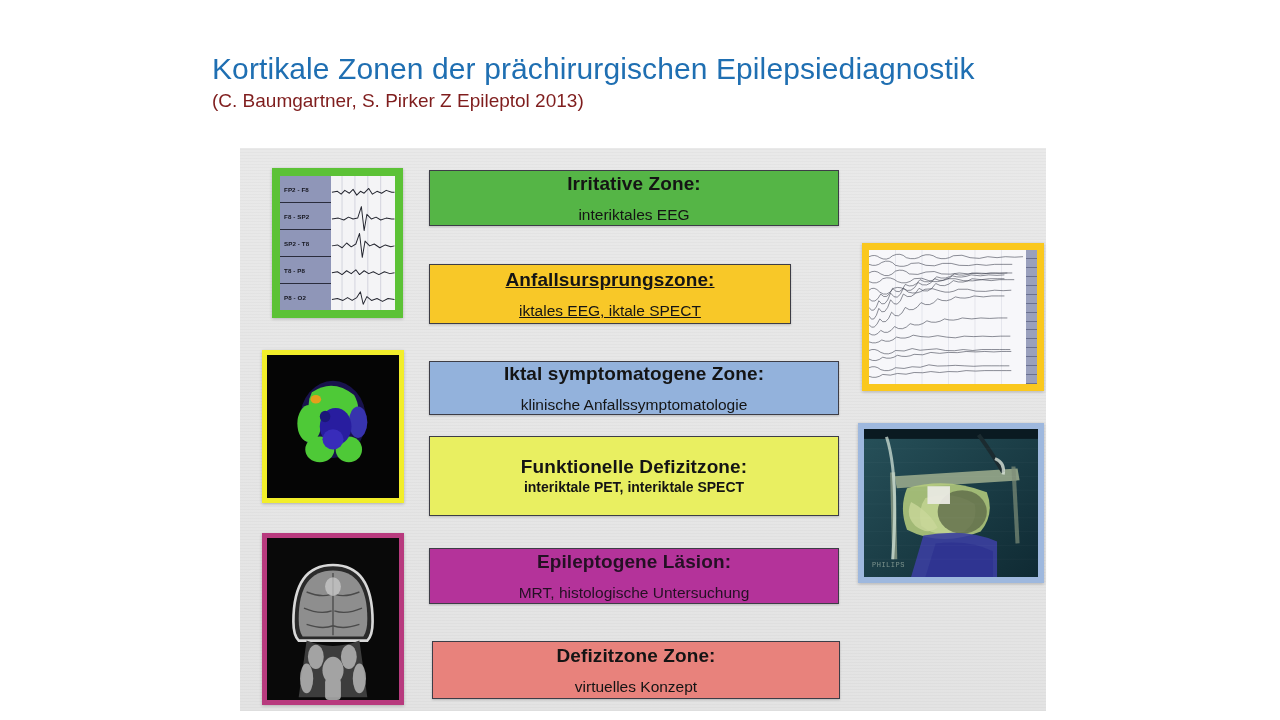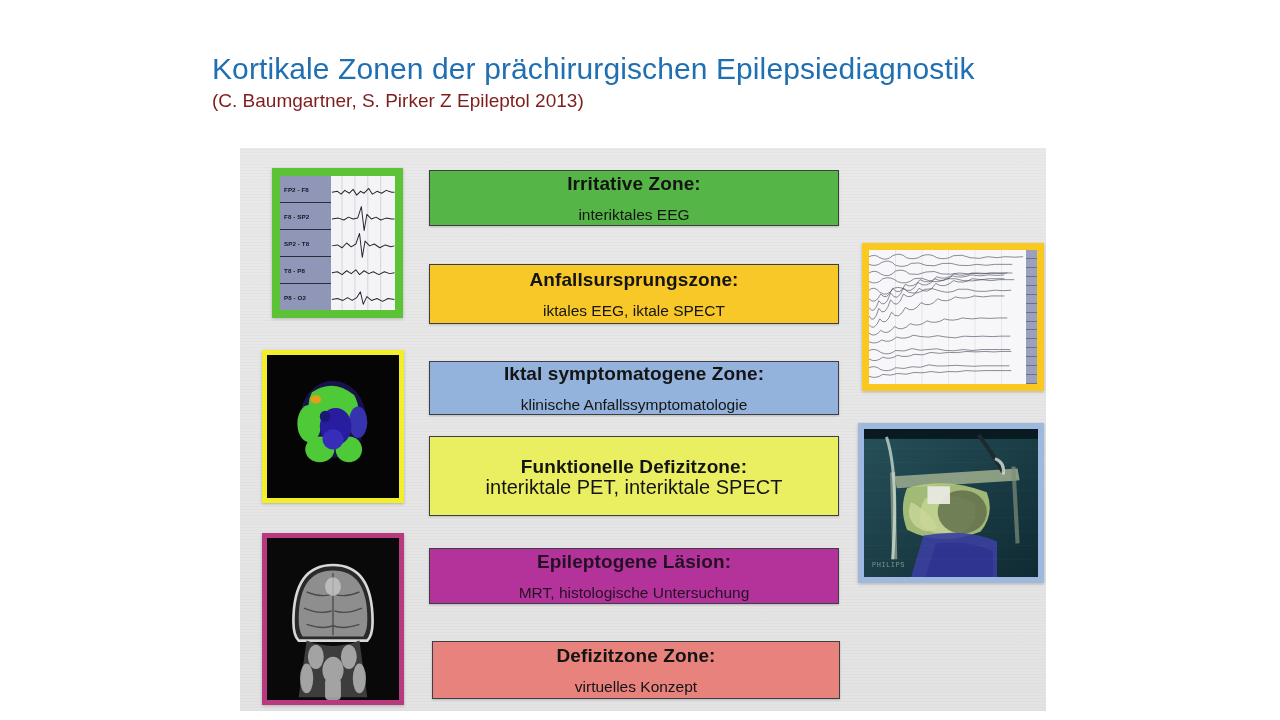--- a/index.html
+++ b/index.html
@@ -31,24 +31,24 @@
   
   .bar{
     position:absolute;box-sizing:border-box;
     border:1.5px solid #3d3d46;
     display:flex;flex-direction:column;align-items:center;justify-content:center;
     text-align:center;color:#141414;
     box-shadow:0 1px 2px rgba(0,0,0,.20);
   }
   .bar .hd{font-weight:bold;font-size:19px;line-height:23px;letter-spacing:.1px;}
   .bar .sb{font-weight:normal;font-size:15.5px;line-height:19px;margin-top:10px;}
-  .bar .sb2{font-weight:normal;font-size:20px;line-height:19px;}
+  .bar .sb2{font-weight:bold;font-size:14px;line-height:19px;}
 
   .bar-irritative   {left:189px;top:22px;  width:410px;height:56px; background:#55b546;}
-  .bar-onset        {left:189px;top:116px; width:410px;height:60px; background:#f8c828;}
+  .bar-onset        {left:189px;top:116px; width:362px;height:60px; background:#f8c828;text-decoration:underline;}
   .bar-symptomato   {left:189px;top:213px; width:410px;height:54px; background:#93b2dc;text-align:center;}
   .bar-deficit      {left:189px;top:288px; width:410px;height:80px; background:#e9ef61;}
   .bar-lesion       {left:189px;top:400px; width:410px;height:56px; background:#b4339a;}
   .bar-epizone      {left:192px;top:493px; width:408px;height:58px; background:#e8827c;}
 
   .bar-lesion .hd,.bar-lesion .sb{color:#241024;}
 
   
   .frame{position:absolute;box-sizing:border-box;overflow:hidden;
          box-shadow:0 1px 3px rgba(0,0,0,.22);}

